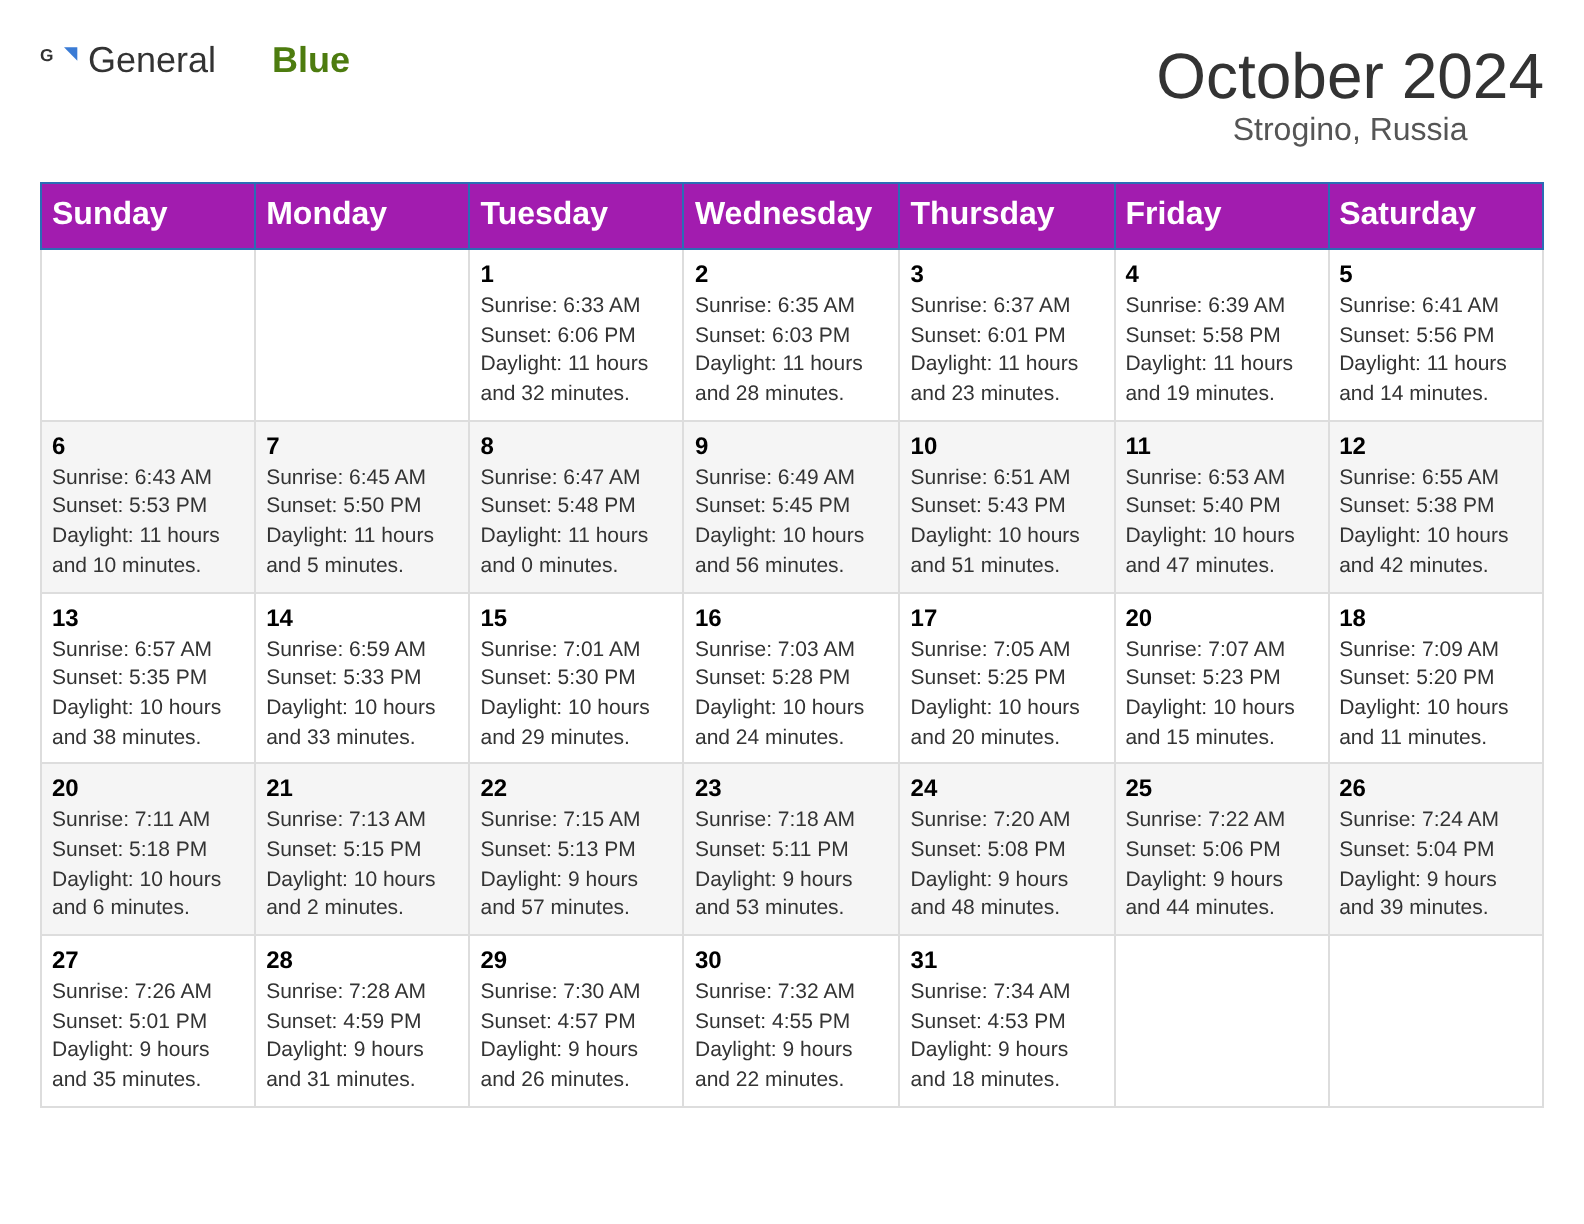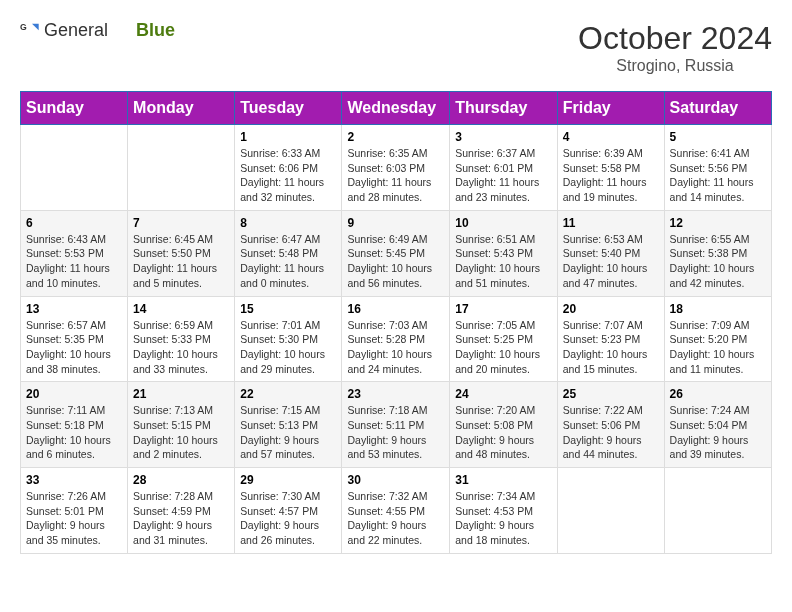--- a/index.html
+++ b/index.html
@@ -229,21 +229,21 @@
           <span class="day-num">25</span>
           <div class="day-info">Sunrise: 7:22 AM<br>Sunset: 5:06 PM<br>Daylight: 9 hours and 44 minutes.</div>
         </td>
         <td>
           <span class="day-num">26</span>
           <div class="day-info">Sunrise: 7:24 AM<br>Sunset: 5:04 PM<br>Daylight: 9 hours and 39 minutes.</div>
         </td>
       </tr>
       <tr>
         <td>
-          <span class="day-num">33</span>
+          <span class="day-num">27</span>
           <div class="day-info">Sunrise: 7:26 AM<br>Sunset: 5:01 PM<br>Daylight: 9 hours and 35 minutes.</div>
         </td>
         <td>
           <span class="day-num">28</span>
           <div class="day-info">Sunrise: 7:28 AM<br>Sunset: 4:59 PM<br>Daylight: 9 hours and 31 minutes.</div>
         </td>
         <td>
           <span class="day-num">29</span>
           <div class="day-info">Sunrise: 7:30 AM<br>Sunset: 4:57 PM<br>Daylight: 9 hours and 26 minutes.</div>
         </td>

